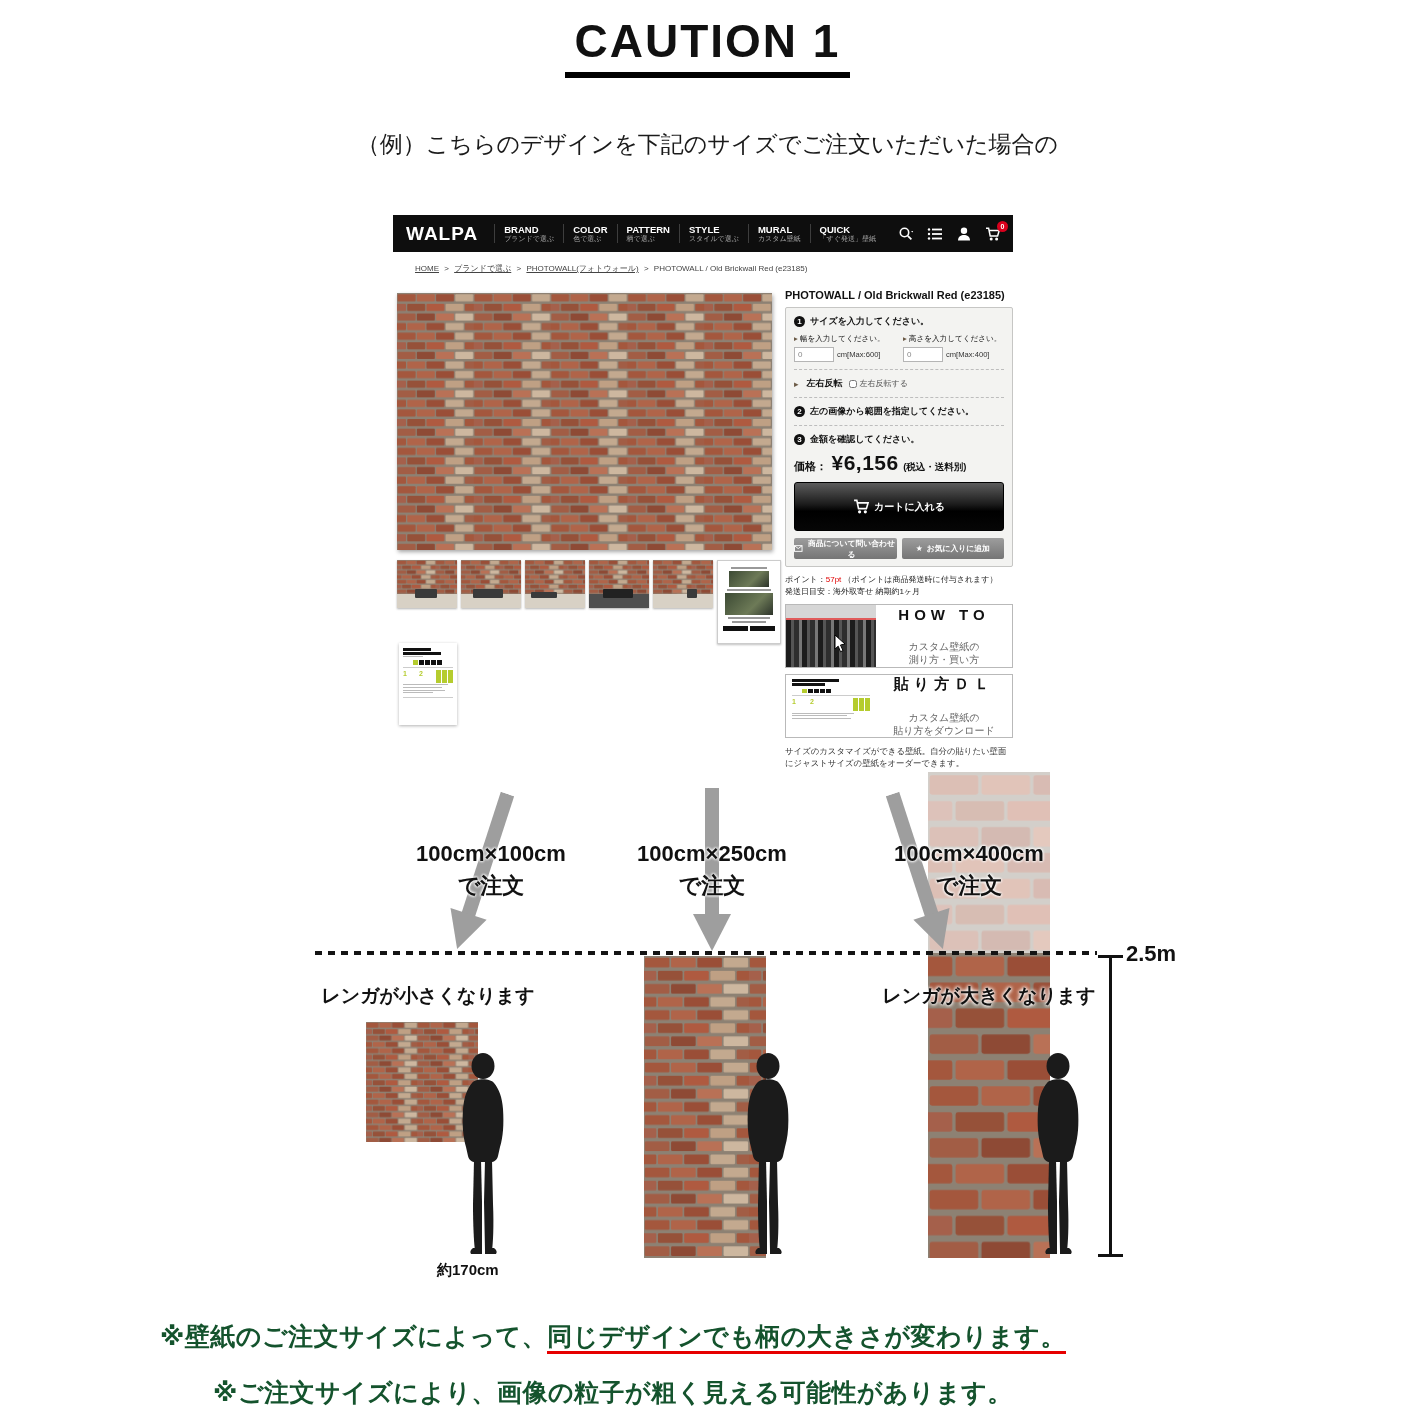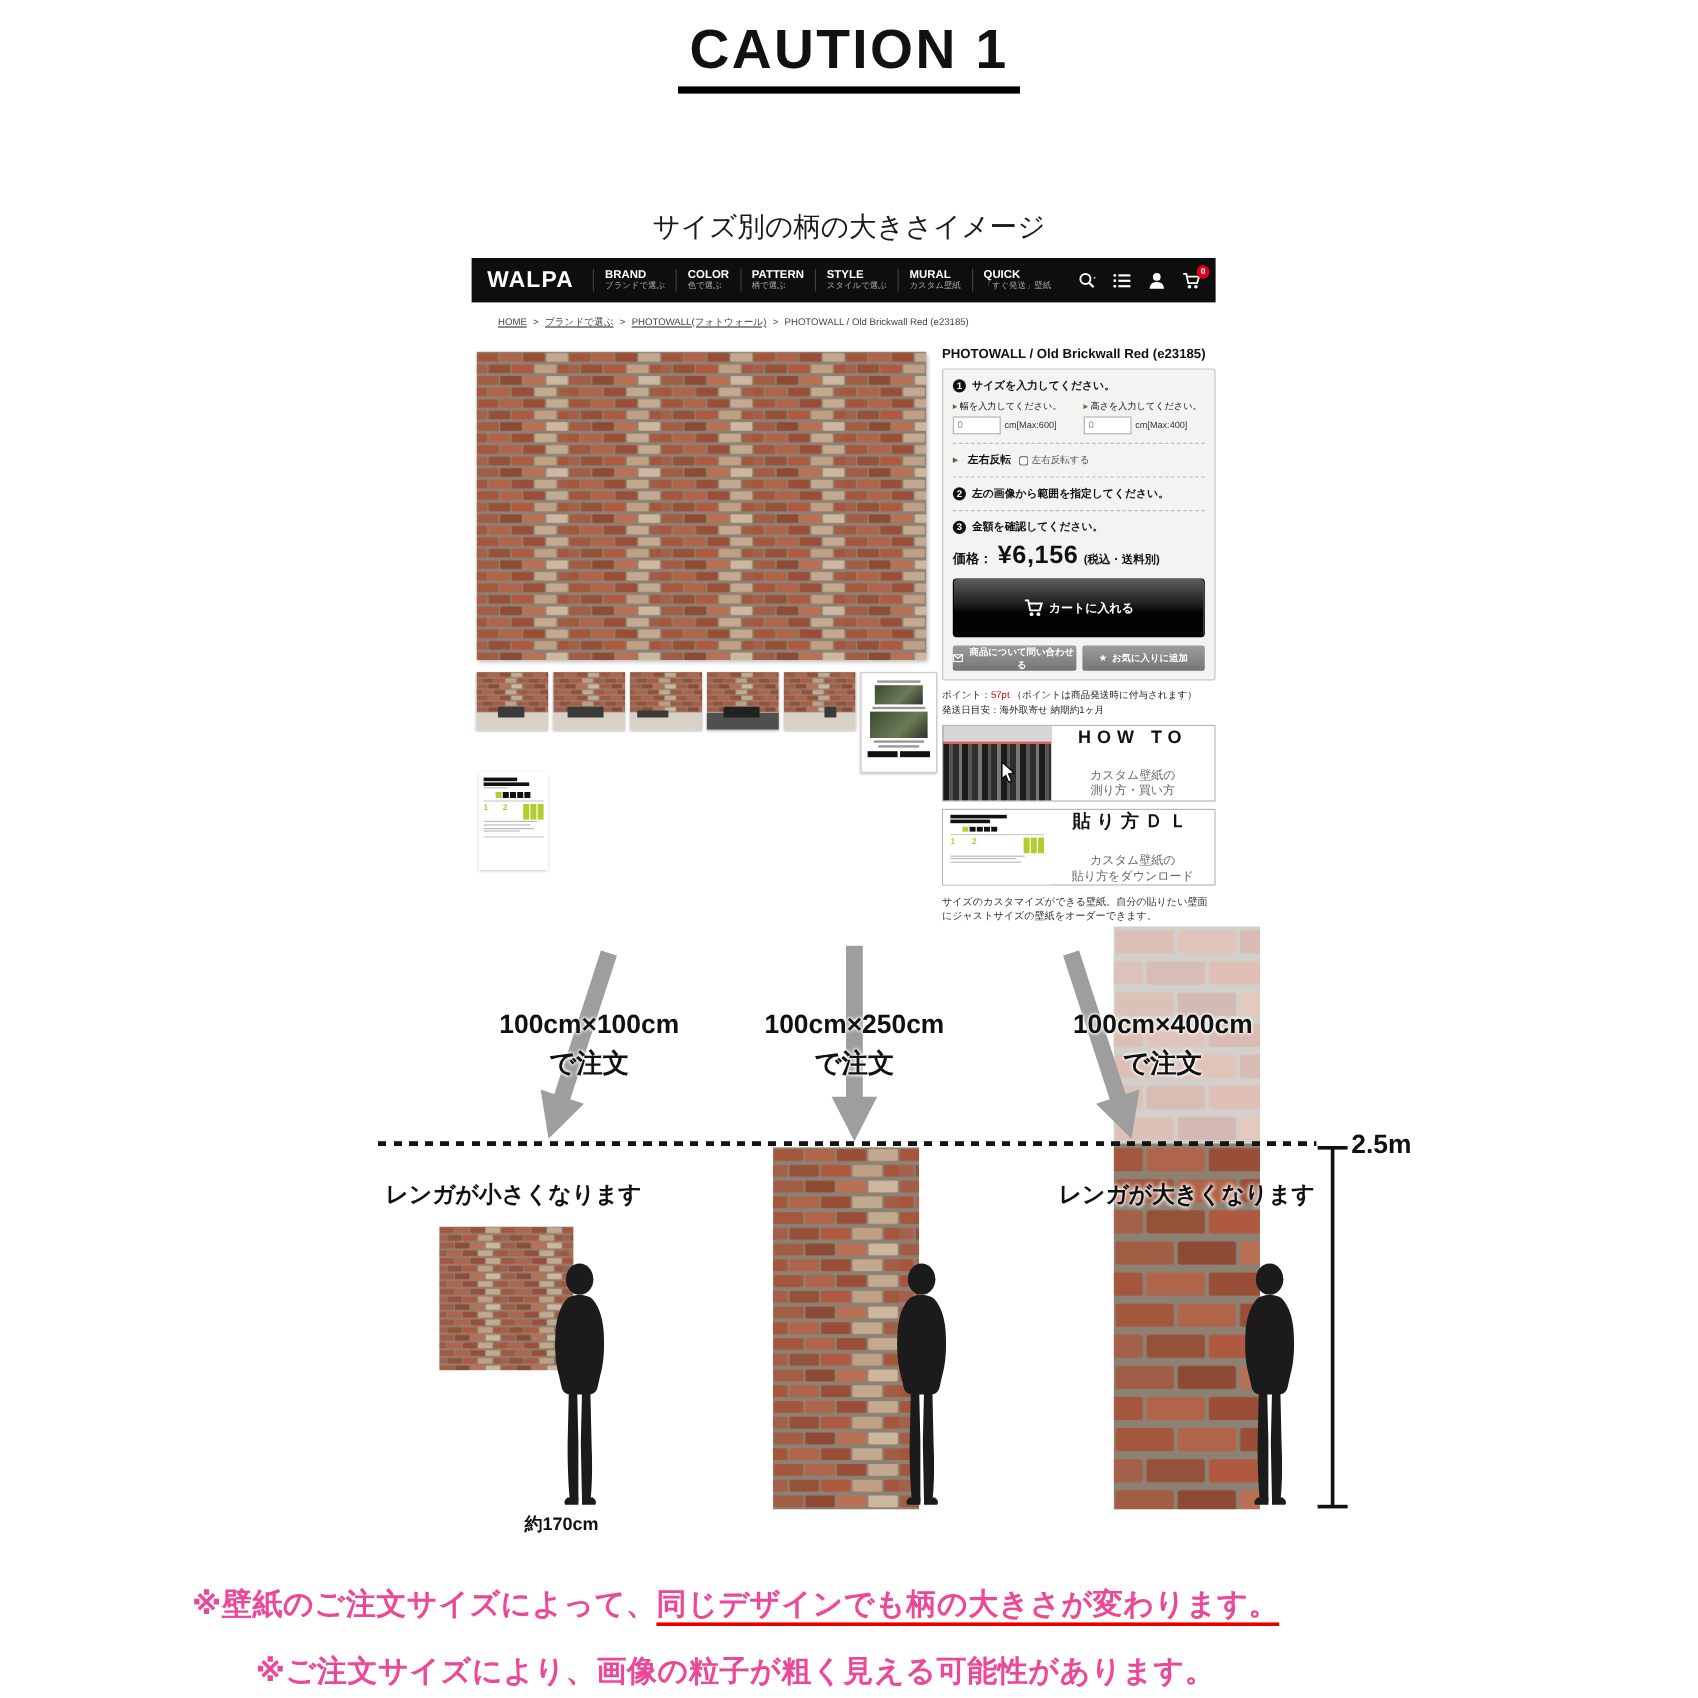--- a/index.html
+++ b/index.html
@@ -121,21 +121,21 @@
   #strip-right .fade { position:absolute; left:0; top:0; width:100%; height:181px; background:rgba(255,255,255,.62); }
   #strip-mid { left:644px; top:956px; width:122px; height:302px; z-index:2; }
   #square-left { left:366px; top:1022px; width:112px; height:120px; z-index:2; }
   .person { width:62px; height:208px; z-index:8; }
   #measure-line { left:1109px; top:956px; width:3px; height:300px; background:#111; z-index:6; }
   .measure-cap { left:1098px; width:25px; height:3px; background:#111; z-index:6; }
   #measure-label { left:1126px; top:941px; font-size:22px; font-weight:800; z-index:6; }
   #person-height { left:437px; top:1261px; width:130px; font-size:15px; font-weight:800; }
 
   
-  .note { left:0; width:1226px; text-align:center; font-size:25px; font-weight:800; color:#ec4899; letter-spacing:0.5px; }
+  .note { left:0; width:1226px; text-align:center; font-size:25px; font-weight:800; color:#14532d; letter-spacing:0.5px; }
   #note1 { top:1320px; }
   #note2 { top:1376px; }
   .u { border-bottom:3px solid #e60000; padding-bottom:1px; }
 </style>
 </head>
 <body>
 
 <svg width="0" height="0" style="position:absolute">
     <defs id="brick-defs">
       <pattern id="bricks-xs" width="128" height="64" patternUnits="userSpaceOnUse" patternTransform="scale(0.3)">
@@ -269,22 +269,21 @@
     <circle cx="6.2" cy="13" r="1.5" fill="currentColor"></circle>
     <circle cx="11.6" cy="13" r="1.5" fill="currentColor"></circle>
   </symbol>
 </defs>
   </svg>
 
 <div class="abs" id="caution-title-wrap">
   <span id="caution-title">CAUTION 1</span>
 </div>
 <div class="abs" id="intro">
-  <br>
-  <span>サイズ別の柄の大きさイメージ</span>
+  <span>（例）こちらのデザインを下記のサイズでご注文いただいた場合の</span><br>
 </div>
 
 <div class="abs" id="shot">
 
   <div id="navbar">
     <span id="logo">WALPA</span>
     <div class="nav-item">
       <span class="en">BRAND</span>
       <span class="jp">ブランドで選ぶ</span>
       </div>

